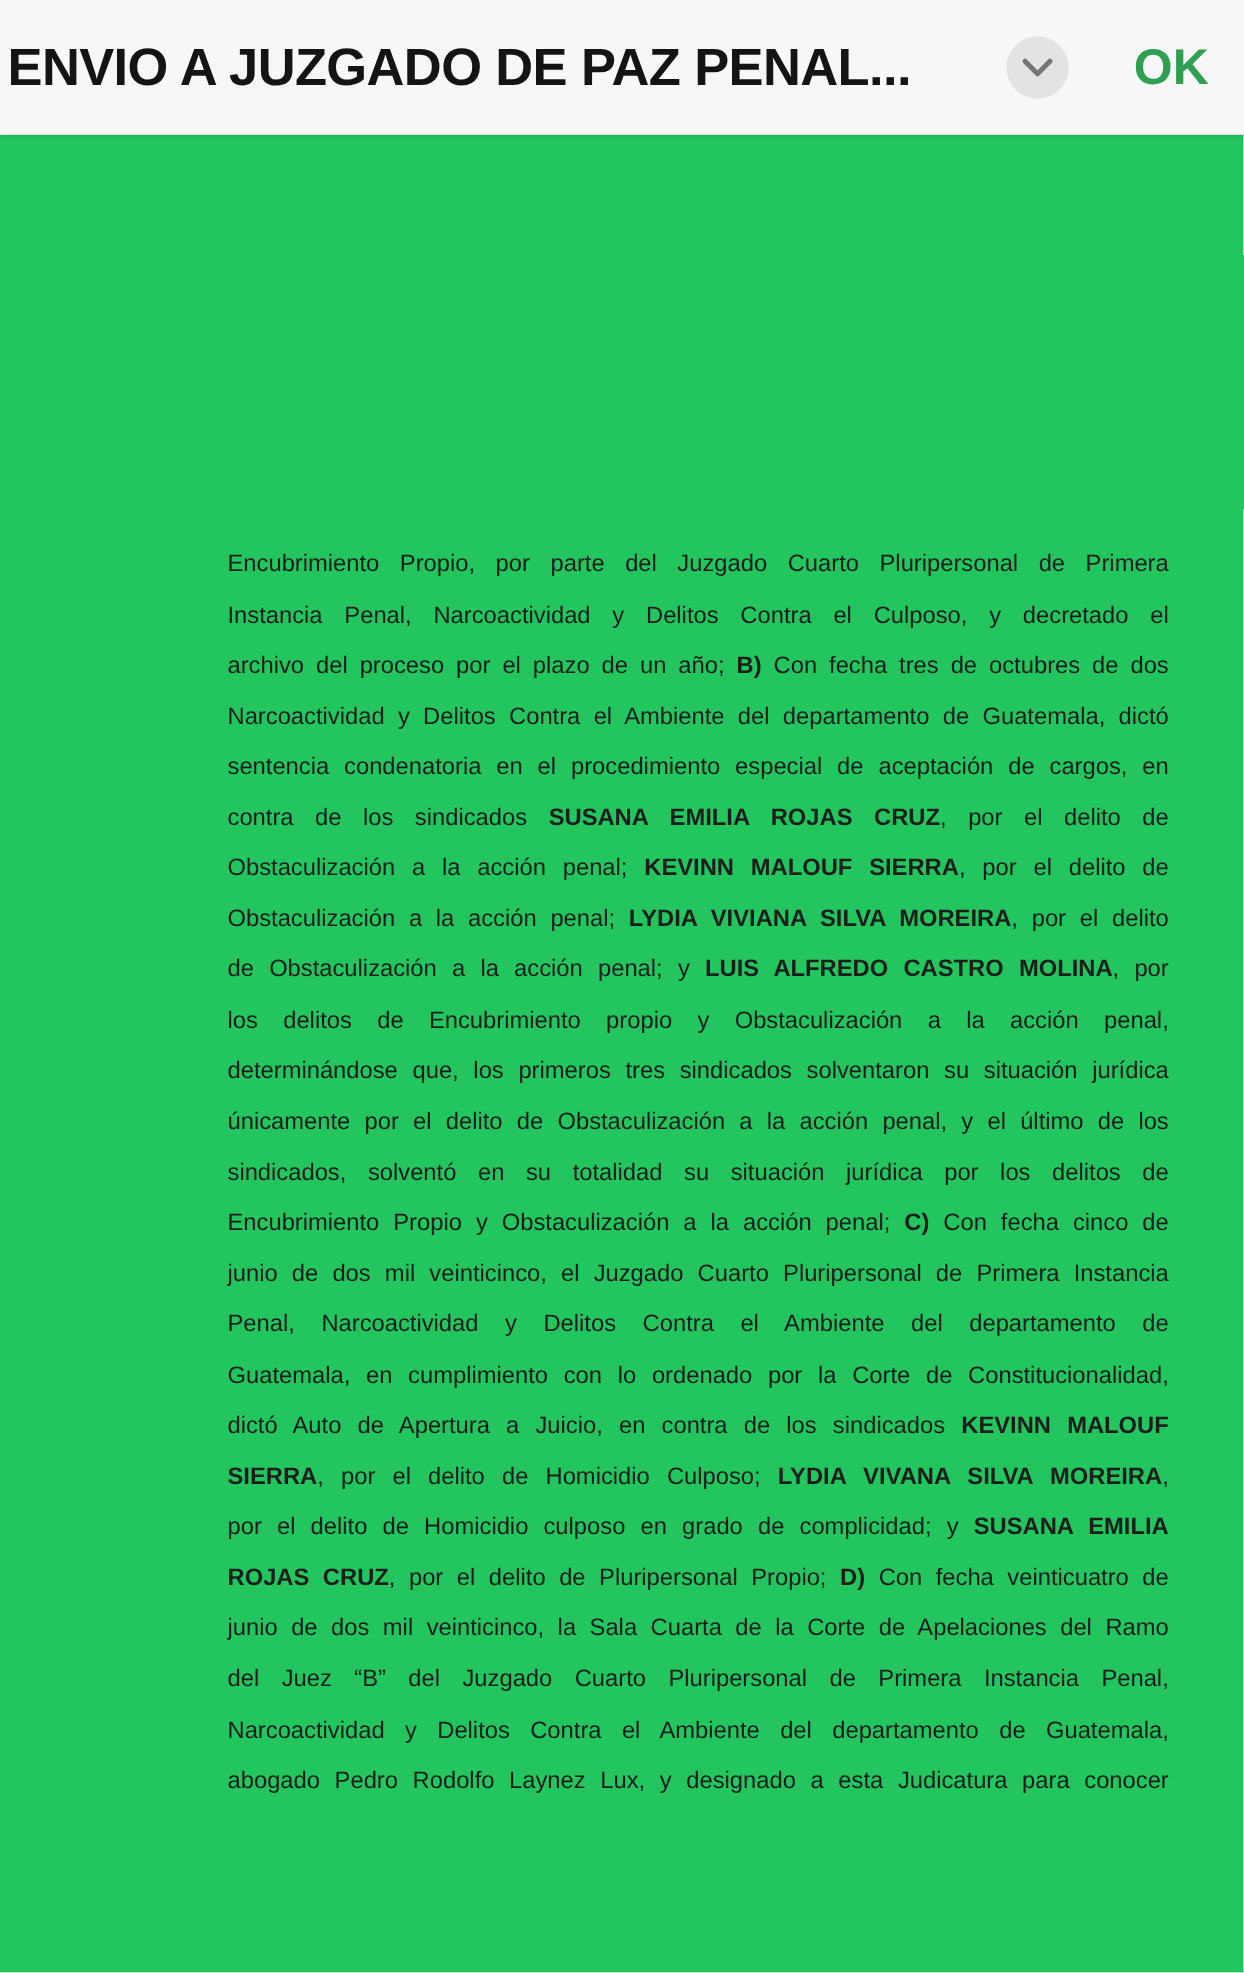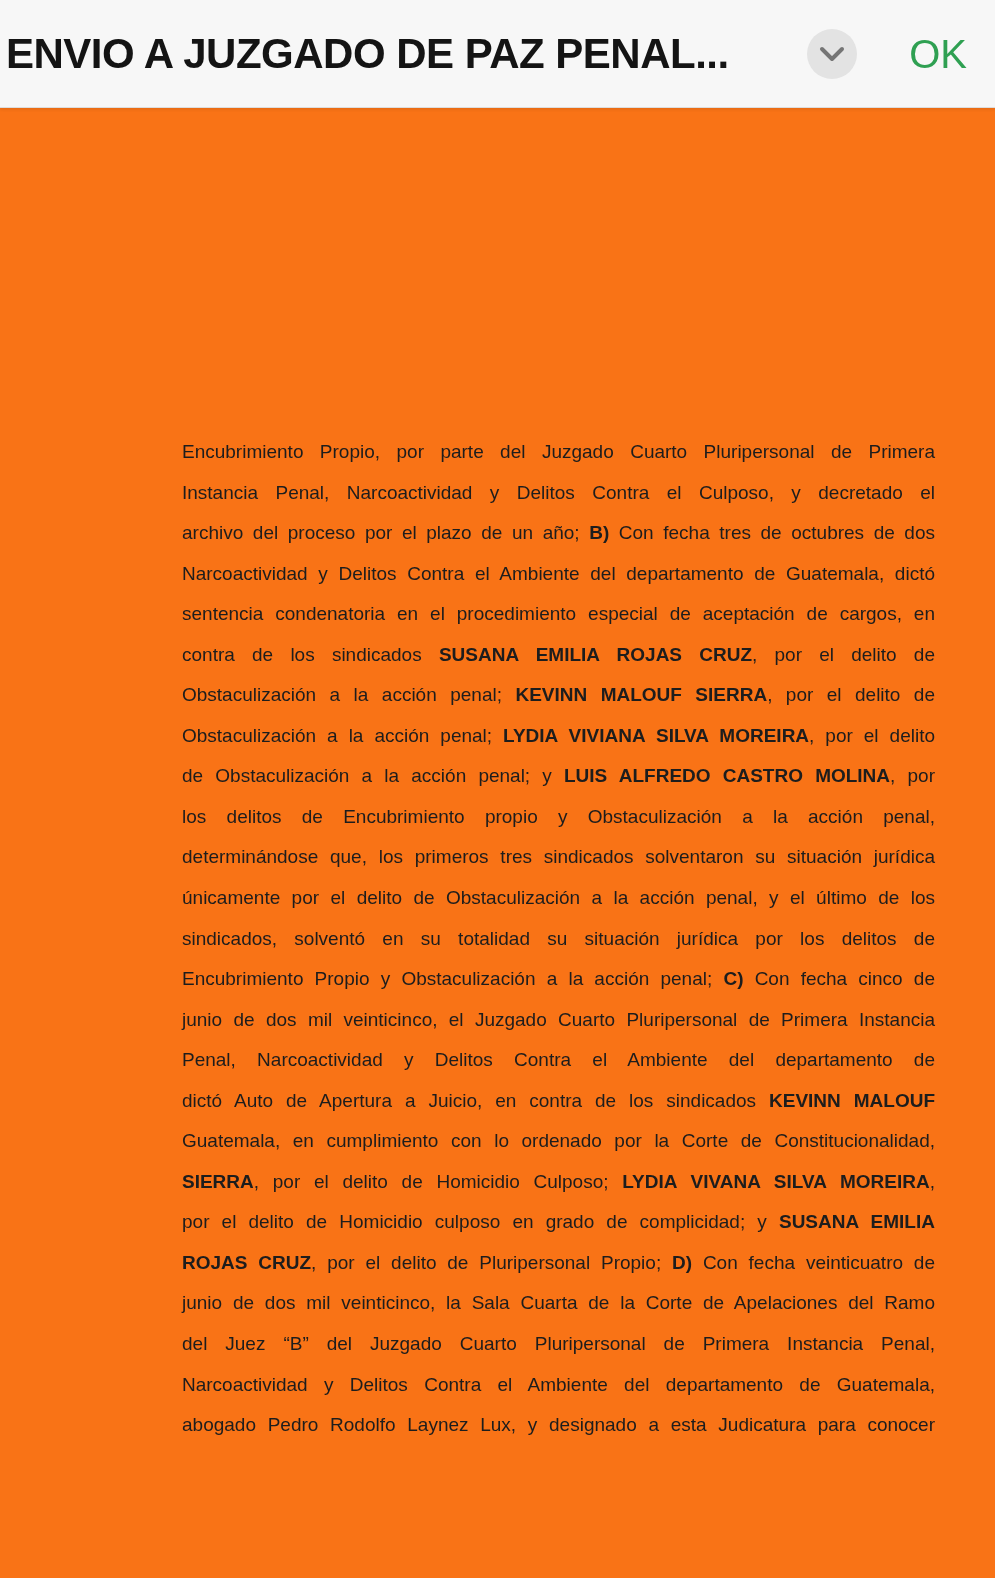--- a/index.html
+++ b/index.html
@@ -51,33 +51,33 @@
     cursor: pointer;
     margin-right: 52px;
     padding: 0;
   }
   .ok-btn {
     flex: 0 0 auto;
     background: none;
     border: none;
     font-family: "Liberation Sans", sans-serif;
     font-size: 40px;
-    font-weight: normal;
+    font-weight: bold;
     color: #2fa052;
     cursor: pointer;
     padding: 0;
     line-height: 1;
   }
   .page {
     position: absolute;
     top: 108px;
     left: 0;
     width: 100%;
     height: 1470px;
-    background: #f97316;
+    background: #22c55e;
   }
   .doc-lines {
     position: absolute;
     top: 324px;
     left: 182px;
     width: 753px;
   }
   .doc-line {
     font-size: 19px;
     line-height: 40.55px;
@@ -118,22 +118,22 @@
         <div class="doc-line"><span>Obstaculización a la acción penal; </span><span class="b">KEVINN MALOUF SIERRA</span><span>, por el delito de</span></div>
         <div class="doc-line"><span>Obstaculización a la acción penal; </span><span class="b">LYDIA VIVIANA SILVA MOREIRA</span><span>, por el delito</span></div>
         <div class="doc-line"><span>de Obstaculización a la acción penal; y </span><span class="b">LUIS ALFREDO CASTRO MOLINA</span><span>, por</span></div>
         <div class="doc-line"><span>los delitos de Encubrimiento propio y Obstaculización a la acción penal,</span></div>
         <div class="doc-line"><span>determinándose que, los primeros tres sindicados solventaron su situación jurídica</span></div>
         <div class="doc-line"><span>únicamente por el delito de Obstaculización a la acción penal, y el último de los</span></div>
         <div class="doc-line"><span>sindicados, solventó en su totalidad su situación jurídica por los delitos de</span></div>
         <div class="doc-line"><span>Encubrimiento Propio y Obstaculización a la acción penal; </span><span class="b">C)</span><span> Con fecha cinco de</span></div>
         <div class="doc-line"><span>junio de dos mil veinticinco, el Juzgado Cuarto Pluripersonal de Primera Instancia</span></div>
         <div class="doc-line"><span>Penal, Narcoactividad y Delitos Contra el Ambiente del departamento de</span></div>
+        <div class="doc-line"><span>Guatemala, en cumplimiento con lo ordenado por la Corte de Constitucionalidad,</span></div>
         <div class="doc-line"><span>dictó Auto de Apertura a Juicio, en contra de los sindicados </span><span class="b">KEVINN MALOUF</span></div>
-        <div class="doc-line"><span>Guatemala, en cumplimiento con lo ordenado por la Corte de Constitucionalidad,</span></div>
         <div class="doc-line"><span class="b">SIERRA</span><span>, por el delito de Homicidio Culposo; </span><span class="b">LYDIA VIVANA SILVA MOREIRA</span><span>,</span></div>
         <div class="doc-line"><span>por el delito de Homicidio culposo en grado de complicidad; y </span><span class="b">SUSANA EMILIA</span></div>
         <div class="doc-line"><span class="b">ROJAS CRUZ</span><span>, por el delito de Pluripersonal Propio; </span><span class="b">D)</span><span> Con fecha veinticuatro de</span></div>
         <div class="doc-line"><span>junio de dos mil veinticinco, la Sala Cuarta de la Corte de Apelaciones del Ramo</span></div>
         <div class="doc-line"><span>del Juez “B” del Juzgado Cuarto Pluripersonal de Primera Instancia Penal,</span></div>
         <div class="doc-line"><span>Narcoactividad y Delitos Contra el Ambiente del departamento de Guatemala,</span></div>
         <div class="doc-line"><span>abogado Pedro Rodolfo Laynez Lux, y designado a esta Judicatura para conocer</span></div>
       </div>
   </div>
 

